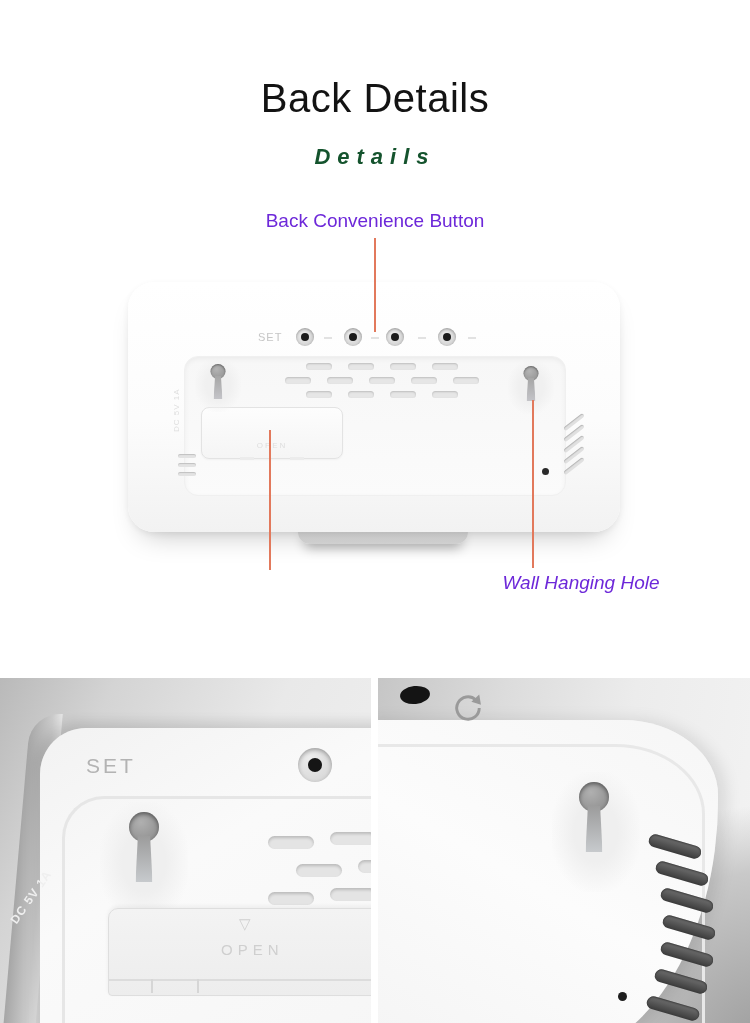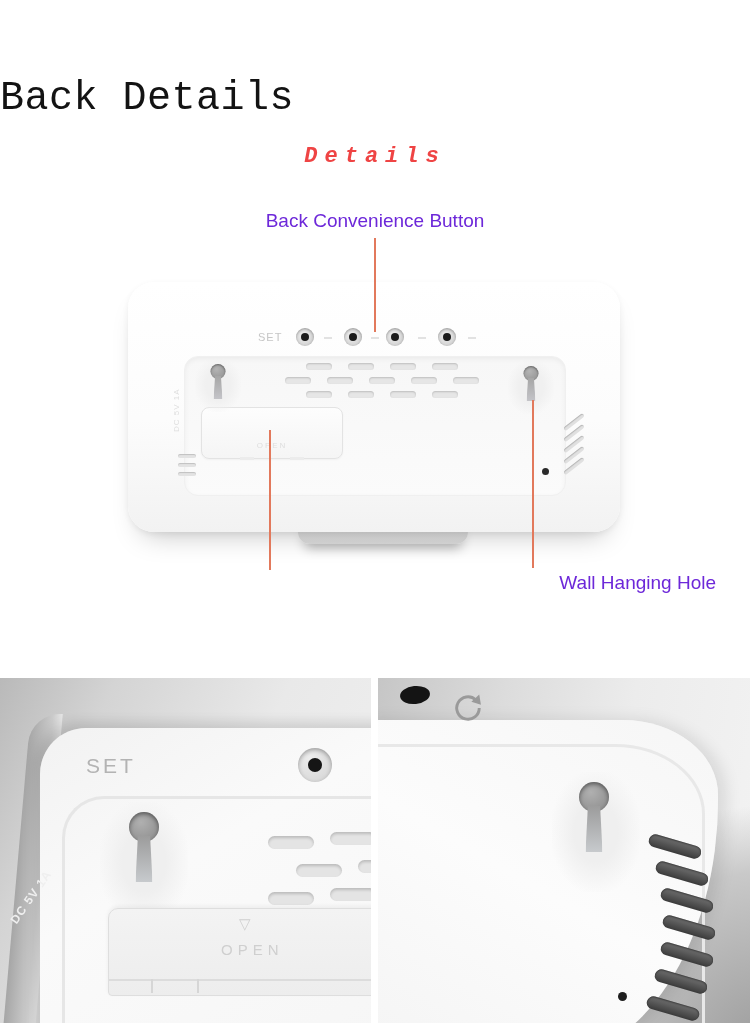--- a/index.html
+++ b/index.html
@@ -1,27 +1,27 @@
 <!DOCTYPE html>
 <html><head>
 <meta charset="utf-8">
 <style>
   html,body{margin:0;padding:0;}
   body{width:750px;height:1023px;background:#ffffff;font-family:"Liberation Sans",sans-serif;overflow:hidden;}
   .canvas{position:relative;width:750px;height:1023px;background:#fff;overflow:hidden;}
 
   
-  .title{position:absolute;top:76px;left:0;width:100%;text-align:left;font-size:40px;font-weight:500;color:#131313;letter-spacing:.5px;font-family:Liberation Mono, monospace;}
-  .subtitle{position:absolute;top:144px;left:0;width:100%;text-align:center;font-family:Liberation Mono, monospace;font-style:italic;font-weight:600;font-size:22px;letter-spacing:7px;color:#ef4444;}
+  .title{position:absolute;top:76px;left:0;width:100%;text-align:center;font-size:40px;font-weight:500;color:#131313;letter-spacing:.5px;}
+  .subtitle{position:absolute;top:144px;left:0;width:100%;text-align:center;font-family:Liberation Sans, sans-serif;font-style:italic;font-weight:600;font-size:22px;letter-spacing:7px;color:#14532d;}
 
   
   .annot{position:absolute;color:#6d28d9;font-size:19px;}
   .annot-top{top:210px;left:0;width:100%;text-align:center;}
   .annot-battery{top:572px;left:90px;width:360px;text-align:center;}
-  .annot-hole{top:572px;left:426px;width:290px;text-align:right;}
+  .annot-hole{top:572px;left:436px;width:290px;text-align:center;font-style:italic;}
   .leader{position:absolute;width:2px;background:#e2795c;z-index:8;}
   .leader-top{left:374px;top:238px;height:94px;}
   .leader-battery{left:269px;top:430px;height:140px;}
   .leader-hole{left:532px;top:400px;height:168px;}
 
   
   .device-stand{position:absolute;left:298px;top:518px;width:170px;height:26px;background:linear-gradient(180deg,#f0f0f0,#dcdcdc);border-radius:0 0 12px 12px;box-shadow:0 10px 12px -6px rgba(0,0,0,0.30);}
 
   
   .device{position:absolute;left:128px;top:282px;width:492px;height:250px;border-radius:26px;background:linear-gradient(180deg,#ffffff 0%,#fcfcfc 55%,#f2f2f2 100%);box-shadow:0 16px 28px -14px rgba(0,0,0,0.25),0 2px 6px rgba(0,0,0,0.06);}

